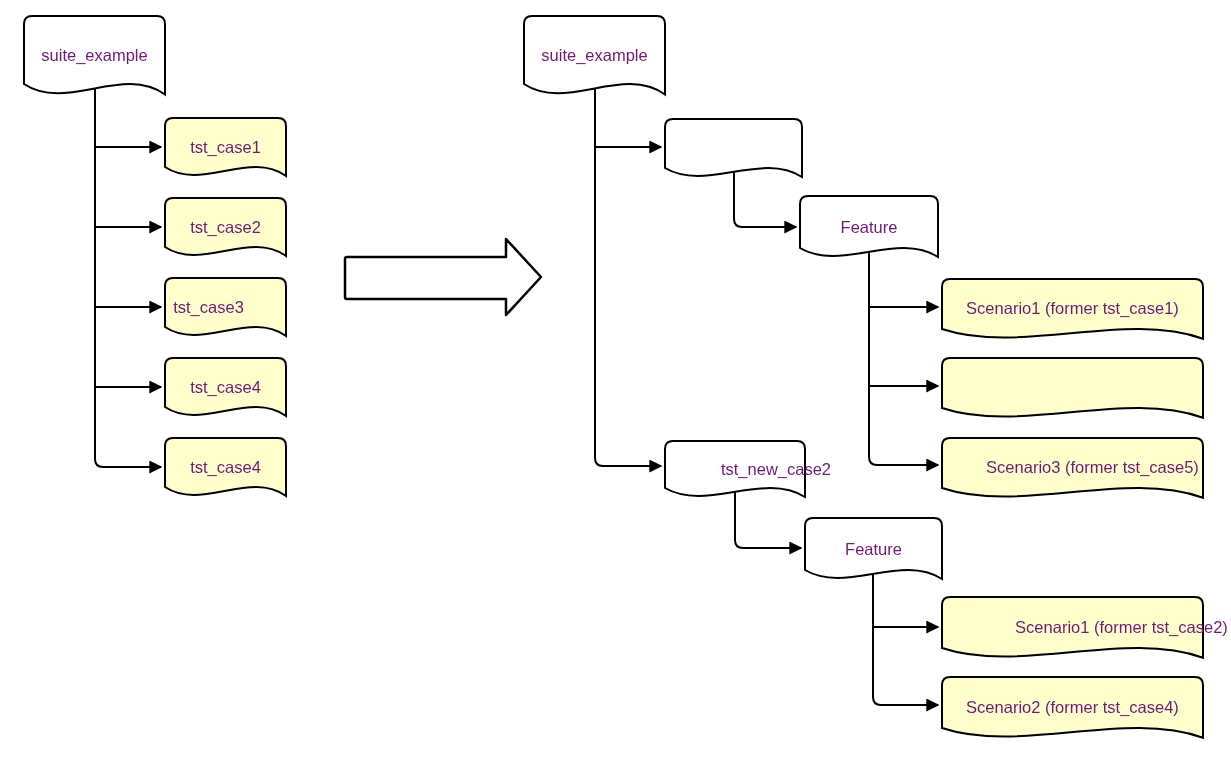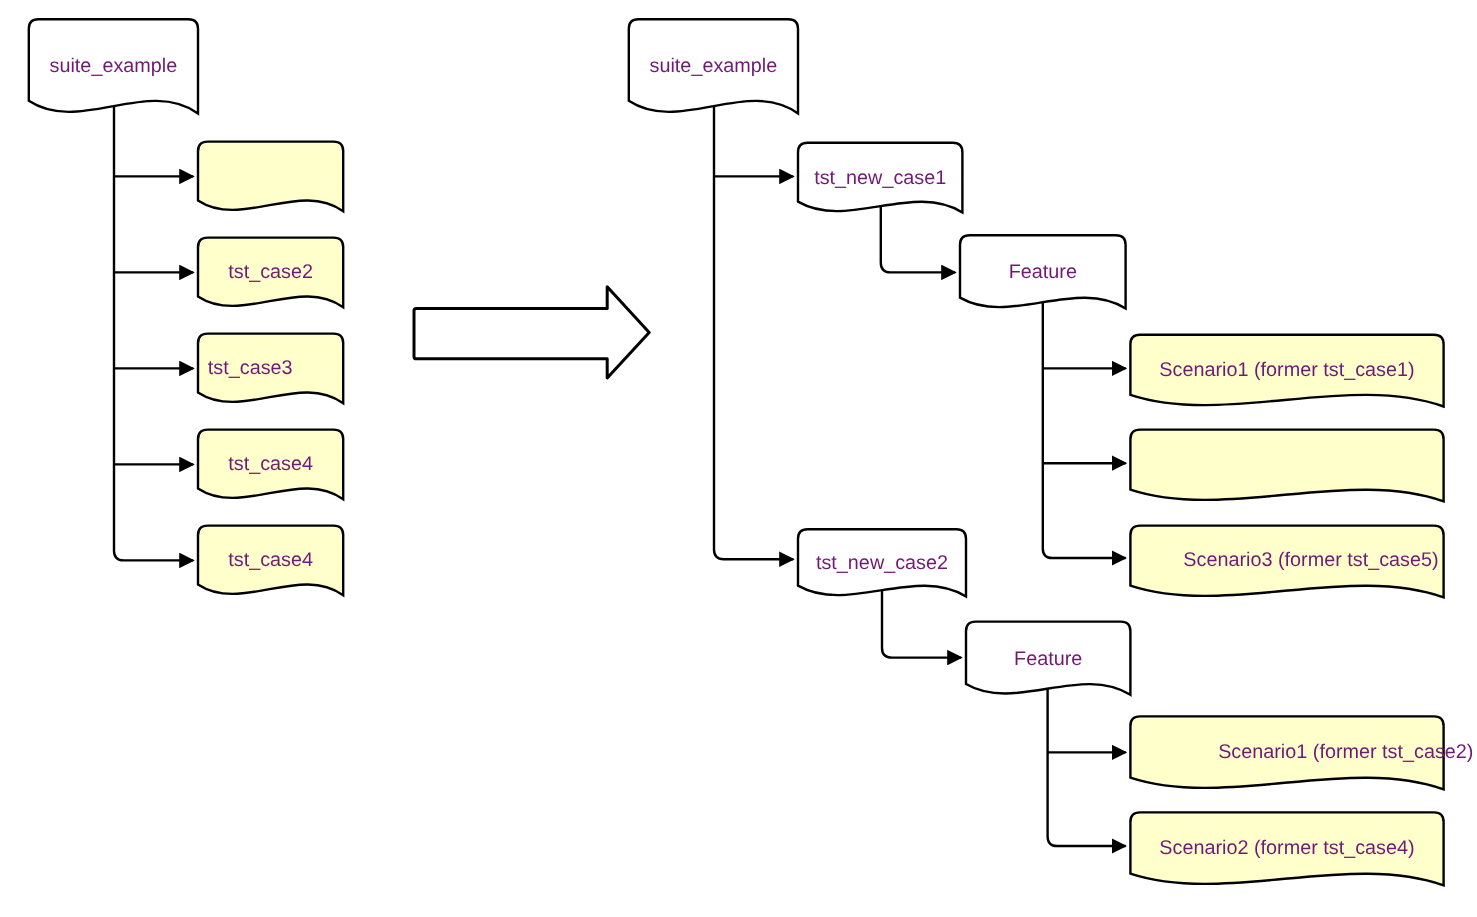--- a/index.html
+++ b/index.html
@@ -74,27 +74,27 @@
       <path transform="translate(665,441)" fill="#FFFFFF" d="M 8 0 H 132 Q 140 0 140 8 V 56 C 98 30.200000000000003 42 71 0 47 V 8 Q 0 0 8 0 Z"></path>
       <path transform="translate(805,518)" fill="#FFFFFF" d="M 8 0 H 129 Q 137 0 137 8 V 61 C 95.89999999999999 35.2 41.1 76 0 52 V 8 Q 0 0 8 0 Z"></path>
       <path transform="translate(942,597)" fill="#FFFFCC" d="M 8 0 H 253 Q 261 0 261 8 V 60.75 C 182.7 32.8 78.3 77 0 51 V 8 Q 0 0 8 0 Z"></path>
       <path transform="translate(942,677)" fill="#FFFFCC" d="M 8 0 H 253 Q 261 0 261 8 V 60.75 C 182.7 32.8 78.3 77 0 51 V 8 Q 0 0 8 0 Z"></path>
     </g>
 
     <path d="M347 257 H506 V239 L541 277 L506 315 V299 H347 Q345 299 345 297 V259 Q345 257 347 257 Z" fill="#ffffff" stroke="#000000" stroke-width="2.5" stroke-linejoin="round"></path>
   </svg>
 
   <div class="node-label" style="left:24px;  top:16px;  width:141px; height:78px;">suite_example</div>
+  <div class="node-label" style="left:165px; top:118px; width:121px; height:59px;">tst_case1</div>
   <div class="node-label" style="left:165px; top:198px; width:121px; height:59px;">tst_case2</div>
   <div class="node-label" style="left:148px; top:278px; width:121px; height:59px;">tst_case3</div>
   <div class="node-label" style="left:165px; top:358px; width:121px; height:59px;">tst_case4</div>
   <div class="node-label" style="left:165px; top:438px; width:121px; height:59px;">tst_case4</div>
 
   <div class="node-label" style="left:524px; top:16px;  width:141px; height:78px;">suite_example</div>
-  <div class="node-label" style="left:665px; top:119px; width:137px; height:59px;">tst_new_case1</div>
   <div class="node-label" style="left:800px; top:196px; width:138px; height:62px;">Feature</div>
   <div class="node-label" style="left:942px; top:279px; width:261px; height:59px;">Scenario1 (former tst_case1)</div>
   <div class="node-label" style="left:942px; top:438px; width:301px; height:59px;">Scenario3 (former tst_case5)</div>
-  <div class="node-label" style="left:665px; top:441px; width:140px; height:57px;">tst_new_case2</div>
+  <div class="node-label" style="left:665px; top:441px; width:140px; height:57px;padding-left:41px;">tst_new_case2</div>
   <div class="node-label" style="left:805px; top:518px; width:137px; height:62px;">Feature</div>
   <div class="node-label" style="left:942px; top:597px; width:271px; height:60px;padding-left:44px;">Scenario1 (former tst_case2)</div>
   <div class="node-label" style="left:942px; top:677px; width:261px; height:60px;">Scenario2 (former tst_case4)</div>
 </div>
 
 </body></html>

